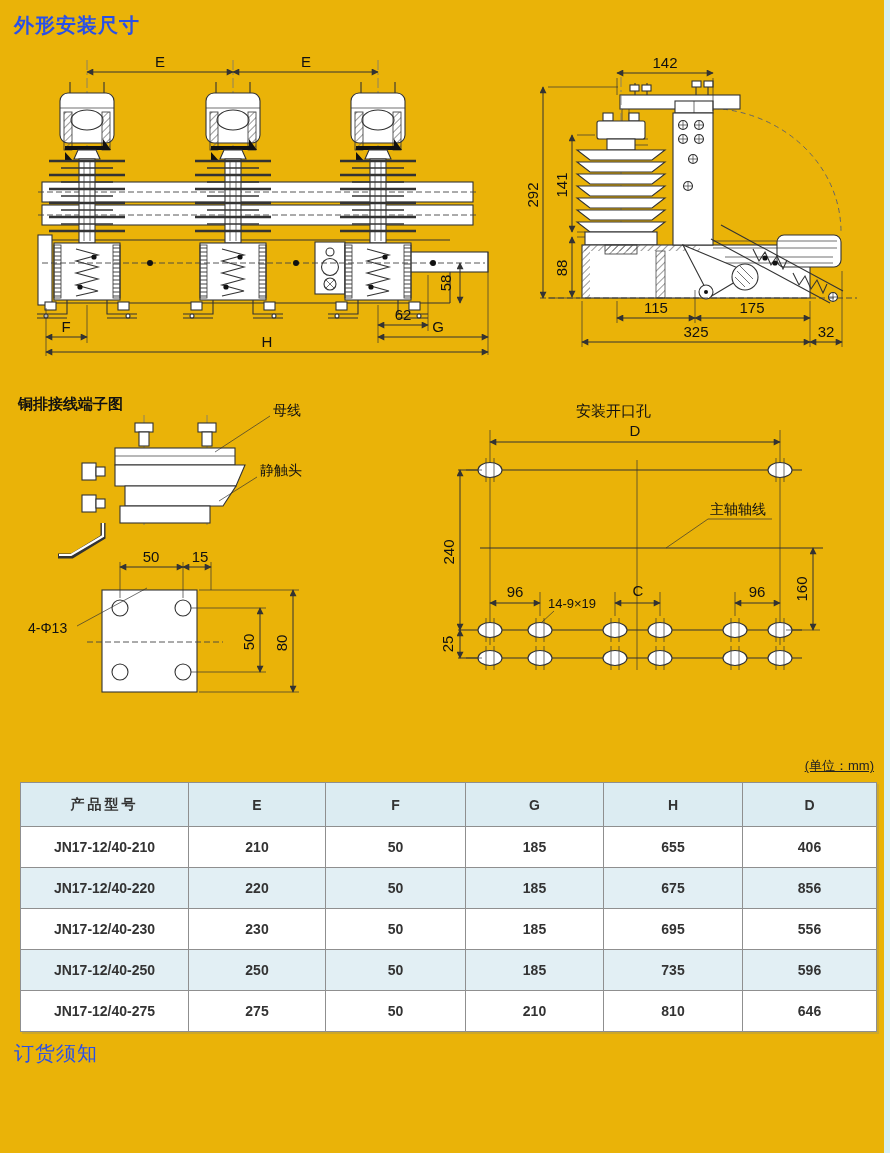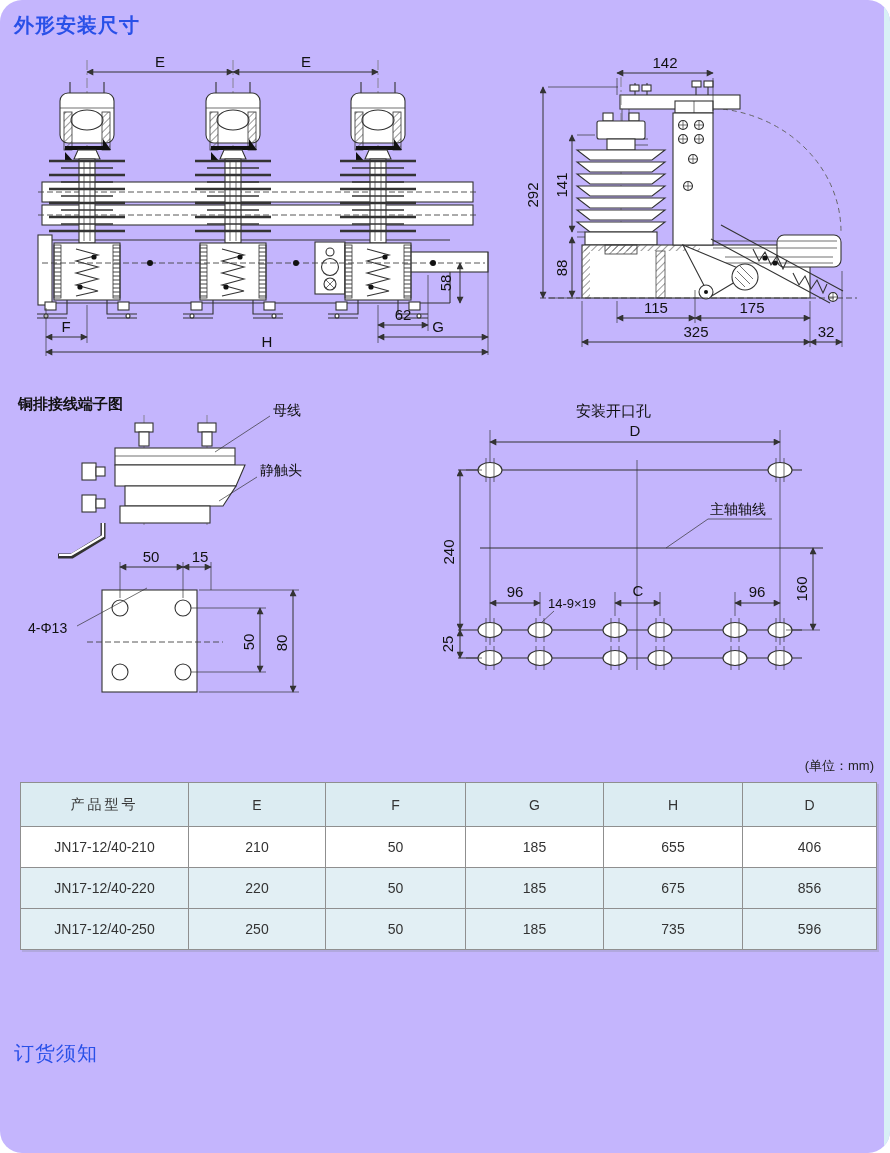--- a/index.html
+++ b/index.html
@@ -1,41 +1,41 @@
 <!DOCTYPE html>
 <html><head>
 <meta charset="utf-8">
 <style>
   html,body{margin:0;padding:0;background:#fff;}
-  #page{position:relative;width:890px;height:1153px;background:#c4b5fd;overflow:hidden;
-        font-family:"Liberation Sans","DejaVu Sans",sans-serif;color:#222;border-radius:22px;}
+  #page{position:relative;width:890px;height:1153px;background:#eab308;overflow:hidden;
+        font-family:"Liberation Sans","DejaVu Sans",sans-serif;color:#222;}
   .abs{position:absolute;}
   .sec-title{font-size:20px;font-weight:bold;color:#2950e8;letter-spacing:1px;}
-  .unit-note{font-size:13px;color:#222;}
+  .unit-note{font-size:13px;color:#222;text-decoration:underline;}
   
   svg{overflow:visible;}
   .w{fill:#fff;stroke:#333;stroke-width:1.1;}
   .ln{fill:none;stroke:#333;stroke-width:1.1;}
   .lnt{fill:none;stroke:#333;stroke-width:0.7;}
   .dash{fill:none;stroke:#444;stroke-width:0.9;stroke-dasharray:6 3;}
   .cl{fill:none;stroke:#777;stroke-width:0.8;stroke-dasharray:10 3 2 3;}
   .arc{fill:none;stroke:#666;stroke-width:1;stroke-dasharray:5 4;}
   .dim{fill:none;stroke:#333;stroke-width:1;}
   .shed{fill:none;stroke:#333;stroke-width:2.4;}
   .shedn{fill:none;stroke:#333;stroke-width:1.3;}
   .dt{font-family:"Liberation Sans",sans-serif;font-size:15px;fill:#111;}
   .ds{font-family:"Liberation Sans",sans-serif;font-size:13px;fill:#111;}
   .cj{font-family:"Liberation Sans",sans-serif;font-size:14px;fill:#111;}
   .svgtitle{font-family:"Liberation Sans",sans-serif;font-size:15px;font-weight:bold;fill:#111;}
   .svgtitle2{font-family:"Liberation Sans",sans-serif;font-size:15px;fill:#111;}
   
   table.spec{border-collapse:collapse;width:856px;table-layout:fixed;
              box-shadow:2px 2px 0 rgba(120,130,135,.25);}
   table.spec th,table.spec td{border:1px solid #8f8f8f;text-align:center;
-             font-size:14px;color:#333;font-weight:normal;padding:0;}
+             font-size:14px;color:#333;font-weight:bold;padding:0;}
   table.spec th{height:43px;background:#dcecf2;letter-spacing:3px;}
   table.spec th.num{letter-spacing:0;}
   table.spec td{height:40px;background:#fff;}
   table.spec tr.alt td{background:#e2eff4;}
   
   .order-title{font-size:20px;font-weight:normal;color:#2950e8;letter-spacing:1px;}
   .order-notes{font-size:14.5px;color:#222;line-height:22px;}
   .order-notes div{white-space:nowrap;}
   #edge-strip{position:absolute;right:0;top:0;width:6px;height:1153px;background:#d8f0f6;}
 </style>
@@ -455,27 +455,43 @@
         <td>406</td>
       </tr>
       <tr class="alt">
         <td>JN17-12/40-220</td>
         <td>220</td>
         <td>50</td>
         <td>185</td>
         <td>675</td>
         <td>856</td>
       </tr>
+      <tr>
+        <td>JN17-12/40-230</td>
+        <td>230</td>
+        <td>50</td>
+        <td>185</td>
+        <td>695</td>
+        <td>556</td>
+      </tr>
       <tr class="alt">
         <td>JN17-12/40-250</td>
         <td>250</td>
         <td>50</td>
         <td>185</td>
         <td>735</td>
         <td>596</td>
       </tr>
+      <tr>
+        <td>JN17-12/40-275</td>
+        <td>275</td>
+        <td>50</td>
+        <td>210</td>
+        <td>810</td>
+        <td>646</td>
+      </tr>
     </tbody>
   </table>
 
   <div class="abs order-title" style="left:14px;top:1040px;">订货须知</div>
 
   <div id="edge-strip"></div>
 </div>
 
 </body></html>

